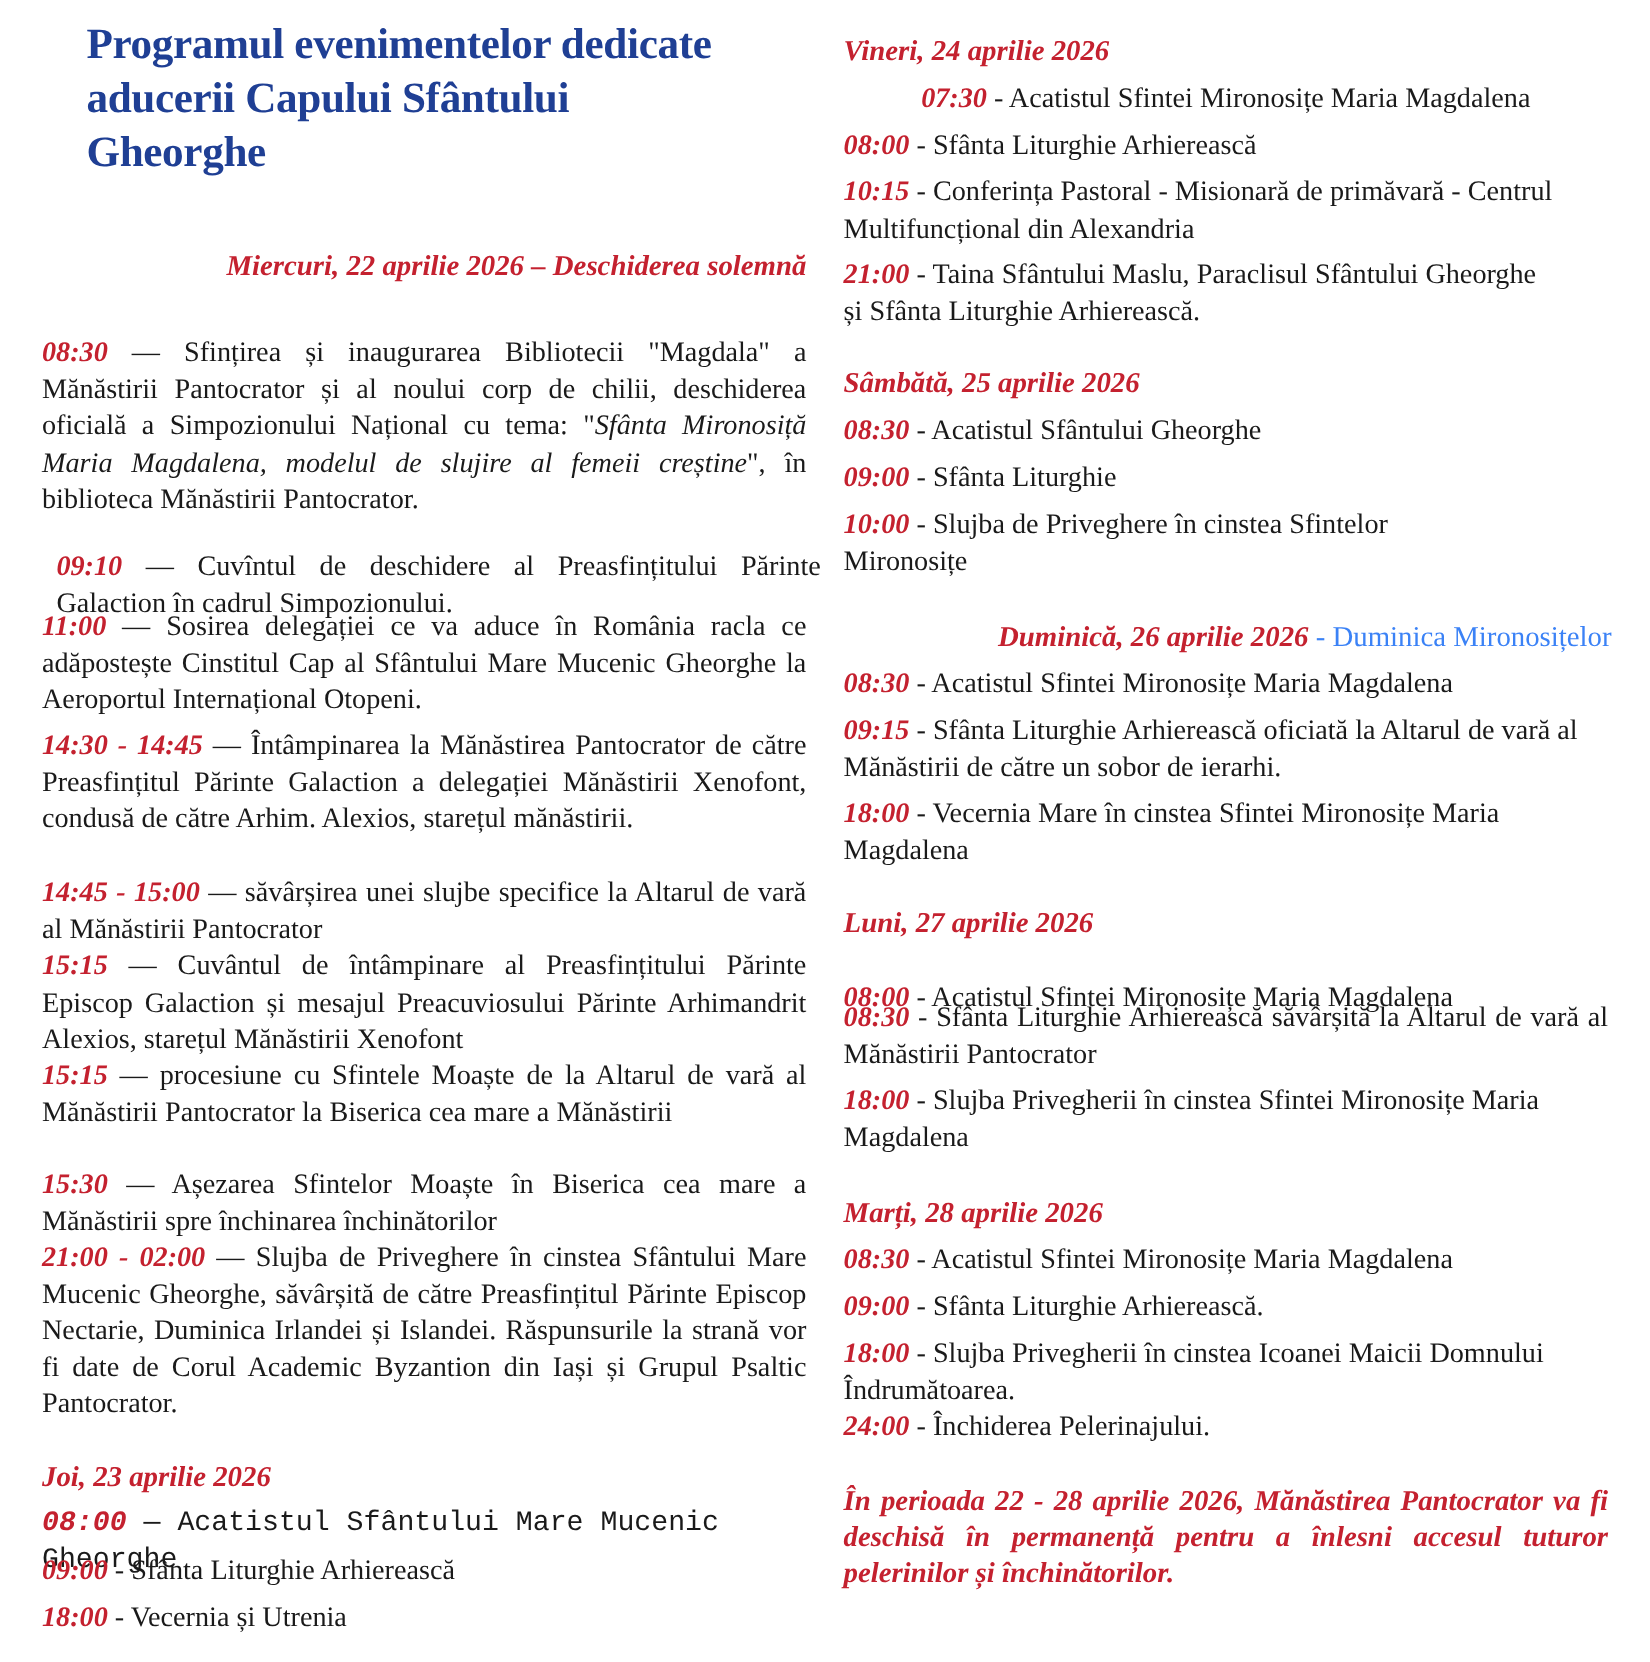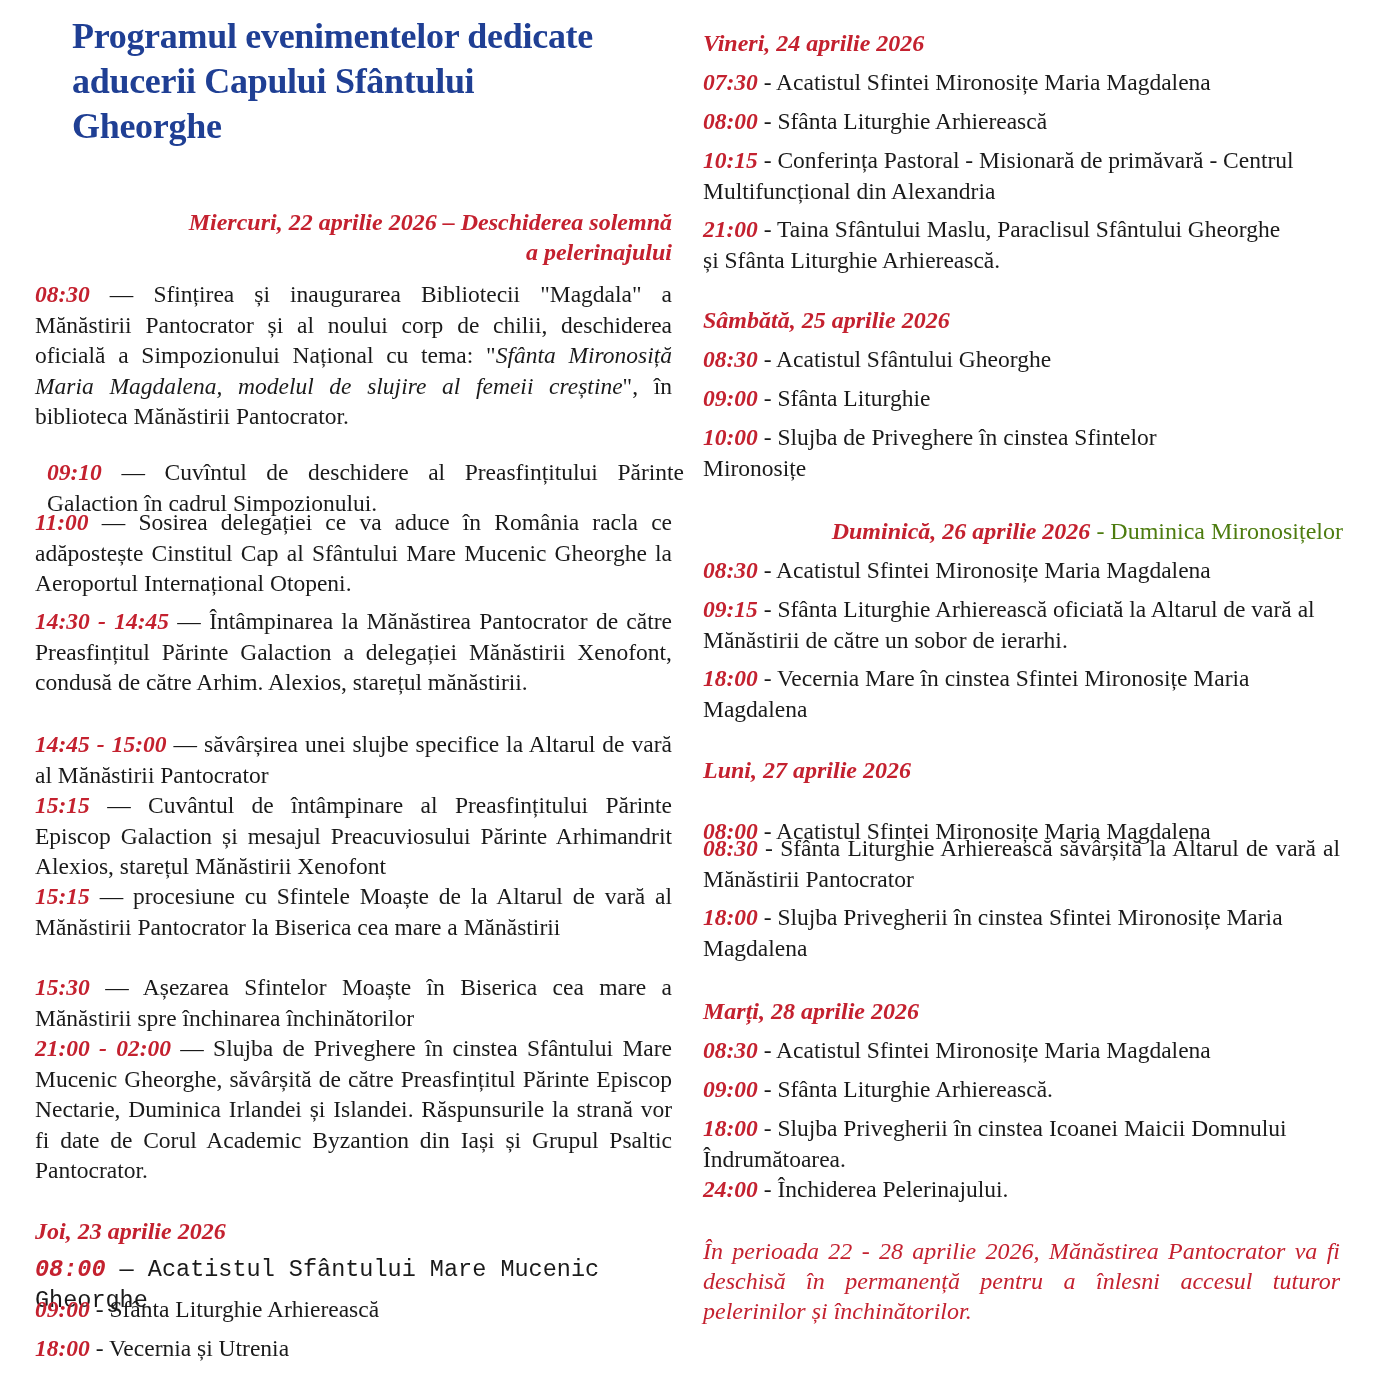--- a/index.html
+++ b/index.html
@@ -6,40 +6,39 @@
   body { width: 1375px; height: 1385px; position: relative; overflow: hidden;
          font-family: "Liberation Serif", "DejaVu Serif", serif; color: #1a1a1a; }
   .col { position: absolute; top: 0; }
   .col-left { left: 35px; width: 637px; }
   .col-right { left: 703px; width: 637px; }
   .title { position: absolute; left: 72px; top: 14px; width: 560px;
            color: #1f3f94; font-weight: bold; font-size: 36px; line-height: 45px;
            letter-spacing: -0.3px; margin: 0; }
   .day { color: #c4212f; font-style: italic; font-weight: bold; font-size: 24px;
          line-height: 30px; margin: 0; text-align: right; }
-  .day .plain { color: #4d7c0f; font-style: normal; font-weight: normal; }
+  .day .plain { color: #3b82f6; font-style: normal; font-weight: normal; }
   .day-sub { display: block; padding-left: 325px; }
   .ev { font-size: 23.5px; line-height: 30.5px; margin: 0; }
   .ev.just { text-align: justify; }
   .t { color: #c4212f; font-style: italic; font-weight: bold; }
   .em { font-style: italic; }
-  .note { color: #c4212f; font-style: italic; font-weight: normal; font-size: 24px;
+  .note { color: #c4212f; font-style: italic; font-weight: bold; font-size: 24px;
           line-height: 30px; margin: 0; }
 </style>
 </head>
 <body>
 
 <h1 class="title">Programul evenimentelor dedicate aducerii Capului Sfântului Gheorghe</h1>
 
 <div class="col col-left">
 
   <section>
     <p class="day" style="position:absolute; top:207px; left:0; width:637px;">
       <span>Miercuri, 22 aprilie 2026</span><span> – Deschiderea solemnă</span>
-      <span class="day-sub">a pelerinajului</span>
     </p>
 
     <p class="ev just" style="position:absolute; top:279px; left:0; width:637px;">
       <span class="t">08:30</span><span> — </span><span>Sfințirea și inaugurarea Bibliotecii "Magdala" a Mănăstirii Pantocrator și al noului corp de chilii, deschiderea oficială a Simpozionului Național cu tema: "</span><span class="em">Sfânta Mironosiță Maria Magdalena, modelul de slujire al femeii creștine</span><span>", în biblioteca Mănăstirii Pantocrator.</span>
     </p>
 
     <p class="ev just" style="position:absolute; top:457px; left:0; width:637px;margin-left:12px;">
       <span class="t">09:10</span><span> — </span><span>Cuvîntul de deschidere al Preasfințitului Părinte Galaction în cadrul Simpozionului.</span>
     </p>
 
@@ -83,21 +82,21 @@
     <p class="ev" style="position:absolute; top:1333px; left:0; width:637px;">
       <span class="t">18:00</span><span> - </span><span>Vecernia și Utrenia</span>
     </p>
   </section>
 </div>
 
 <div class="col col-right">
 
   <section>
     <p class="day" style="position:absolute; top:28px; left:0;">Vineri, 24 aprilie 2026</p>
-    <p class="ev" style="position:absolute; top:67px; left:0; width:637px;">
+    <p class="ev" style="position:absolute; top:67px; left:0; width:637px;text-align:center;">
       <span class="t">07:30</span><span> - </span><span>Acatistul Sfintei Mironosițe Maria Magdalena</span>
     </p>
     <p class="ev" style="position:absolute; top:106px; left:0; width:637px;">
       <span class="t">08:00</span><span> - </span><span>Sfânta Liturghie Arhierească</span>
     </p>
     <p class="ev" style="position:absolute; top:145px; left:0; width:610px;">
       <span class="t">10:15</span><span> - </span><span>Conferința Pastoral - Misionară de primăvară - Centrul Multifuncțional din Alexandria</span>
     </p>
     <p class="ev" style="position:absolute; top:214px; left:0; width:580px;">
       <span class="t">21:00</span><span> - </span><span>Taina Sfântului Maslu, Paraclisul Sfântului Gheorghe și Sfânta Liturghie Arhierească.</span>

